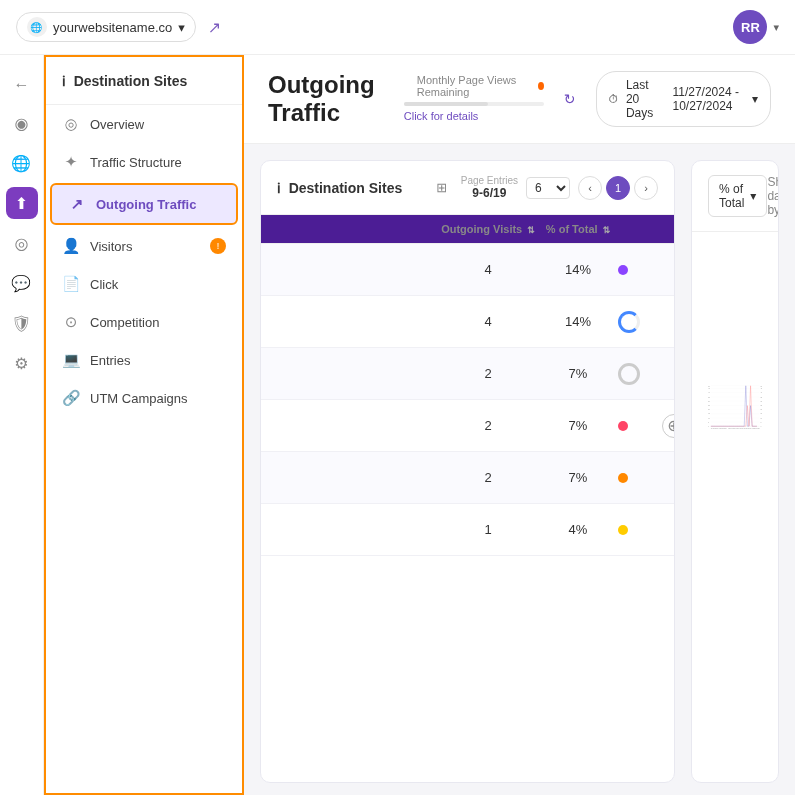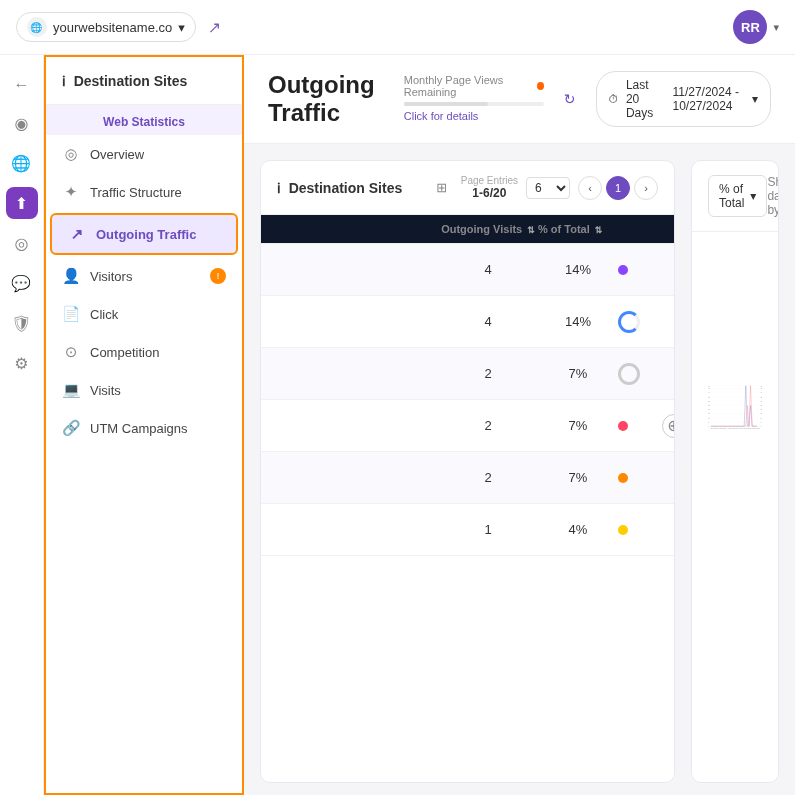--- a/index.html
+++ b/index.html
@@ -114,21 +114,21 @@
 
     
     .page-header {
       background: white;
       padding: 16px 24px;
       border-bottom: 1px solid #eee;
       display: flex; align-items: center; gap: 20px;
     }
     .page-title { font-size: 24px; font-weight: 700; color: #222; }
     .page-views-info { flex: 1; }
-    .pv-label { font-size: 11px; color: #888; display: flex; align-items: center; gap: 4px; }
+    .pv-label { font-size: 11px; color: #888; display: flex; align-items: center; gap: 4px; margin-left: 13px; }
     .pv-dot { width: 8px; height: 8px; border-radius: 50%; background: #ff6600; }
     .pv-bar { height: 4px; background: #eee; border-radius: 2px; width: 140px; margin-top: 4px; }
     .pv-bar-fill { height: 100%; background: #ddd; border-radius: 2px; width: 60%; }
     .pv-link { font-size: 11px; color: #6e4cbf; cursor: pointer; }
     .date-range {
       display: flex; align-items: center; gap: 8px;
       border: 1px solid #ddd; border-radius: 20px;
       padding: 6px 12px; font-size: 12px; color: #333; cursor: pointer;
       background: white;
     }
@@ -169,26 +169,26 @@
       font-size: 11px; cursor: pointer; color: #555;
     }
     .page-btn.active { background: #6e4cbf; color: white; border-color: #6e4cbf; }
     .rows-select {
       font-size: 12px; color: #333; border: 1px solid #ddd;
       border-radius: 4px; padding: 2px 4px; background: white;
     }
 
     .table-header-row {
       display: flex; padding: 8px 16px;
-      background: #0f172a; border-bottom: 1px solid #eee;
+      background: #4c1d95; border-bottom: 1px solid #eee;
       font-size: 11px; color: #888; font-weight: 600;
     }
     .col-site { flex: 1; }
     .col-visits { width: 100px; text-align: center; }
-    .col-pct { width: 80px; }
+    .col-pct { width: 80px; text-align: center; }
     .col-flag { width: 40px; }
 
     .table-row {
       display: flex; align-items: center; padding: 12px 16px;
       border-bottom: 1px solid #f0f0f5; min-height: 52px;
     }
     .table-row:nth-child(odd) { background: #fafafe; }
     .table-row:nth-child(even) { background: white; }
     .col-site-cell { flex: 1; font-size: 13px; color: #333; }
     .col-visits-cell { width: 100px; text-align: center; font-size: 13px; color: #333; }
@@ -268,21 +268,20 @@
     <button class="icon-btn">💬</button>
     <button class="icon-btn">🛡</button>
     <button class="icon-btn">⚙</button>
   </div>
 
   <div class="nav-sidebar">
     <div class="nav-header">
       <span>ℹ</span>
       <span>Destination Sites</span>
     </div>
-    <div class="nav-section-title">Web Statistics</div>
 
     <div class="nav-item">
       <span class="nav-icon">◎</span>
       <span>Overview</span>
     </div>
     <div class="nav-item">
       <span class="nav-icon">✦</span>
       <span>Traffic Structure</span>
     </div>
     <div class="nav-item active">
@@ -297,21 +296,21 @@
     <div class="nav-item">
       <span class="nav-icon">📄</span>
       <span>Click</span>
     </div>
     <div class="nav-item">
       <span class="nav-icon">⊙</span>
       <span>Competition</span>
     </div>
     <div class="nav-item">
       <span class="nav-icon">💻</span>
-      <span>Visits</span>
+      <span>Entries</span>
     </div>
     <div class="nav-item">
       <span class="nav-icon">🔗</span>
       <span>UTM Campaigns</span>
     </div>
   </div>
 
   <div class="main-content">
 
     <div class="page-header">
@@ -340,21 +339,21 @@
       <div class="left-panel">
         <div class="panel-header">
           <div class="panel-title-row">
             <span>ℹ</span>
             <span>Destination Sites</span>
           </div>
           <div class="panel-controls">
             <button class="icon-btn" style="width:22px;height:22px;font-size:13px;">⊞</button>
             <div class="entries-info">
               <div class="entries-label">Page Entries</div>
-              <div class="entries-range">1-6/20</div>
+              <div class="entries-range">9-6/19</div>
             </div>
             <select class="rows-select">
               <option>6</option>
               <option>10</option>
               <option>20</option>
             </select>
             <div class="pagination-controls">
               <button class="page-btn">‹</button>
               <button class="page-btn active">1</button>
               <button class="page-btn">›</button>

